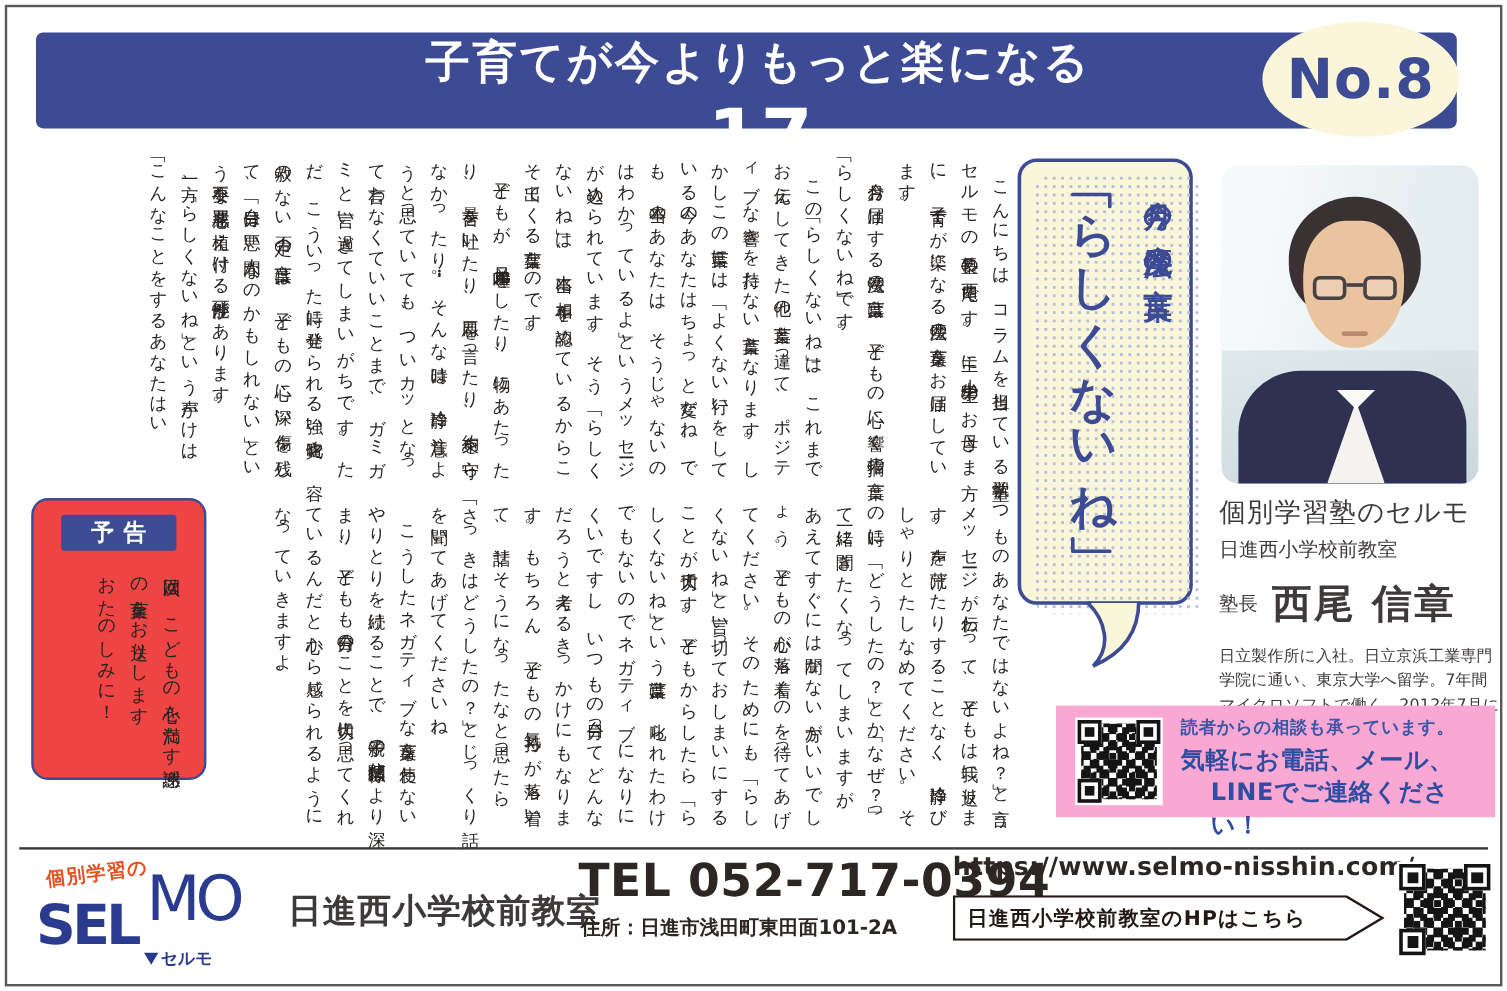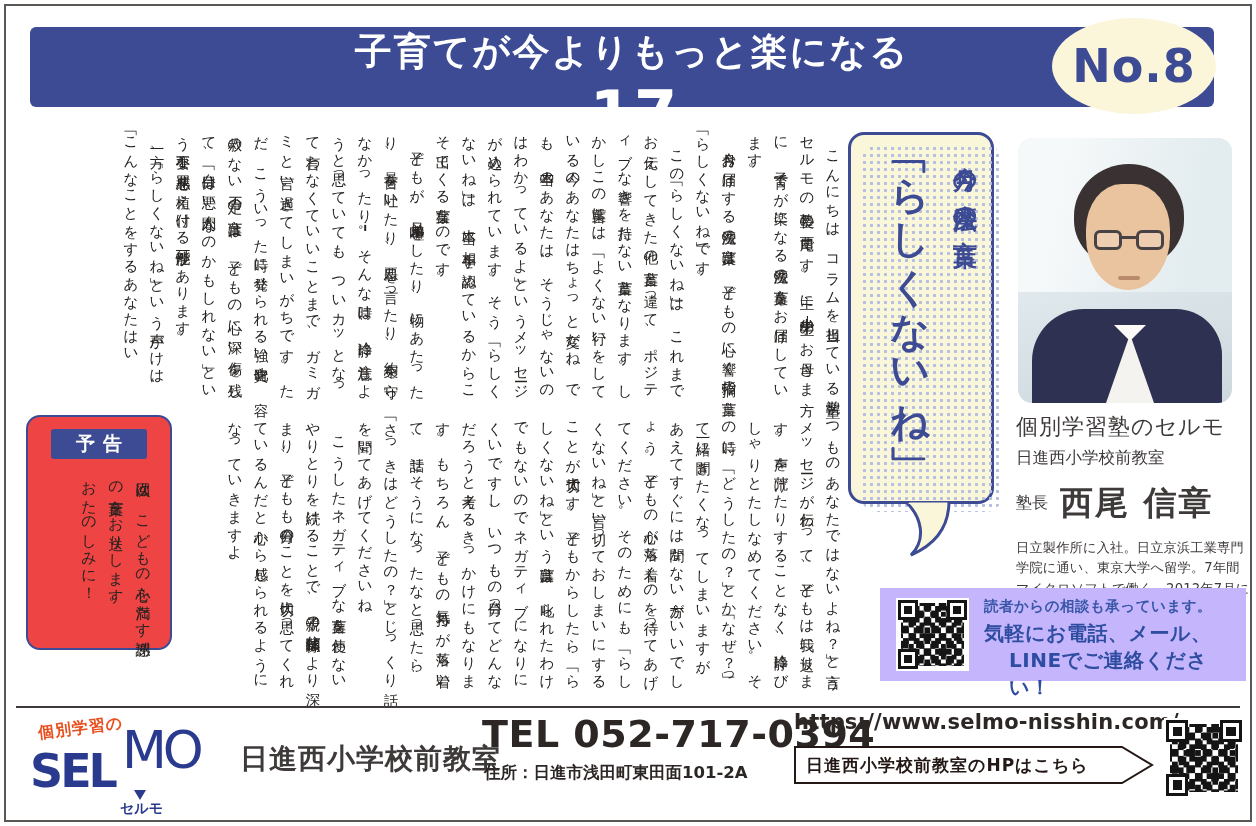--- a/index.html
+++ b/index.html
@@ -53,21 +53,21 @@
   
   .profile { position:absolute; left:1016px; top:412px; width:236px; color:#3e3a39; }
   .profile .org { font-size:22px; letter-spacing:1px; }
   .profile .school { font-size:16.5px; margin-top:5px; }
   .profile .namerow { margin-top:12px; display:flex; align-items:center; }
   .profile .role { font-size:16px; margin-right:12px; }
   .profile .name { font-size:33px; font-weight:700; letter-spacing:2px; }
   .profile .bio { margin-top:12px; font-size:13.2px; line-height:1.55; letter-spacing:0.2px; width:234px; }
 
   
-  .contact { position:absolute; left:880px; top:588px; width:366px; height:93px; background:#c4b5fd; }
+  .contact { position:absolute; left:880px; top:588px; width:366px; height:93px; background:#f9a8d4; }
   .contact .txt { position:absolute; left:104px; top:9px; }
   .contact .c1 { font-size:14.5px; font-weight:600; color:#3a57a7; letter-spacing:0.5px; }
   .contact .c2 { font-size:20px; font-weight:800; color:#2f4da0; margin-top:4px; letter-spacing:0.5px; }
   .contact .c3 { font-size:20px; font-weight:800; color:#2f4da0; letter-spacing:0.5px;margin-left:25px; }
 
   
   .qr { position:absolute; background:#fff; }
   .qr .mods { position:absolute; inset:7%;
     background:
       conic-gradient(#141414 25%, transparent 0 50%, #141414 0 75%, transparent 0) 0 0/24% 24%,
@@ -77,21 +77,21 @@
   .qr .f.tl { top:3%; left:3%; } .qr .f.tr { top:3%; right:3%; } .qr .f.bl { bottom:3%; left:3%; }
   .qr-contact { left:16px; top:10px; width:73px; height:73px; }
   .qr-footer { left:1164px; top:718px; width:80px; height:80px; }
 
   
   .footer-line { position:absolute; left:16px; right:16px; top:706px; border-top:2px solid #3e3a39; }
   .logo { position:absolute; left:30px; top:714px; width:210px; height:104px; }
   .logo .ltop { position:absolute; left:8px; top:4px; color:#e8501e; font-size:16px; font-weight:800; transform:rotate(-7deg); letter-spacing:1px; }
   .logo .sel { position:absolute; left:0; top:30px; color:#2a3b8f; font-size:46px; font-weight:900; letter-spacing:-3px; }
   .logo .mo { position:absolute; left:92px; top:6px; color:#2a3b8f; font-size:52px; font-weight:400; letter-spacing:-4px; }
-  .logo .kana { position:absolute; left:90px; top:76px; color:#2a3b8f; font-size:14px; font-weight:800; display:flex; align-items:center;flex-direction:column; }
+  .logo .kana { position:absolute; left:90px; top:76px; color:#2a3b8f; font-size:14px; font-weight:800; display:flex; align-items:center; }
   .logo .nib { width:0; height:0; border-left:6px solid transparent; border-right:6px solid transparent; border-top:10px solid #2a3b8f; margin-right:2px; }
   .f-school { position:absolute; left:240px; top:740px; font-size:28px; font-weight:800; color:#3e3a39; letter-spacing:1px; }
   .f-tel { position:absolute; left:482px; top:712px; font-size:38px; font-weight:800; color:#2c2725; letter-spacing:0.5px; }
   .f-addr { position:absolute; left:484px; top:762px; font-size:16.5px; font-weight:600; color:#2c2725; }
   .f-url { position:absolute; left:794px; top:710px; font-size:21px; font-weight:700; color:#2c2725; letter-spacing:0.2px; }
   .hp-banner { position:absolute; left:794px; top:746px; width:360px; height:38px; }
   .hp-banner svg { position:absolute; left:0; top:0; }
   .hp-banner .hp-label { position:absolute; left:12px; top:8px; font-size:17px; font-weight:700; color:#231815; letter-spacing:1px; }
 </style>
 </head>

